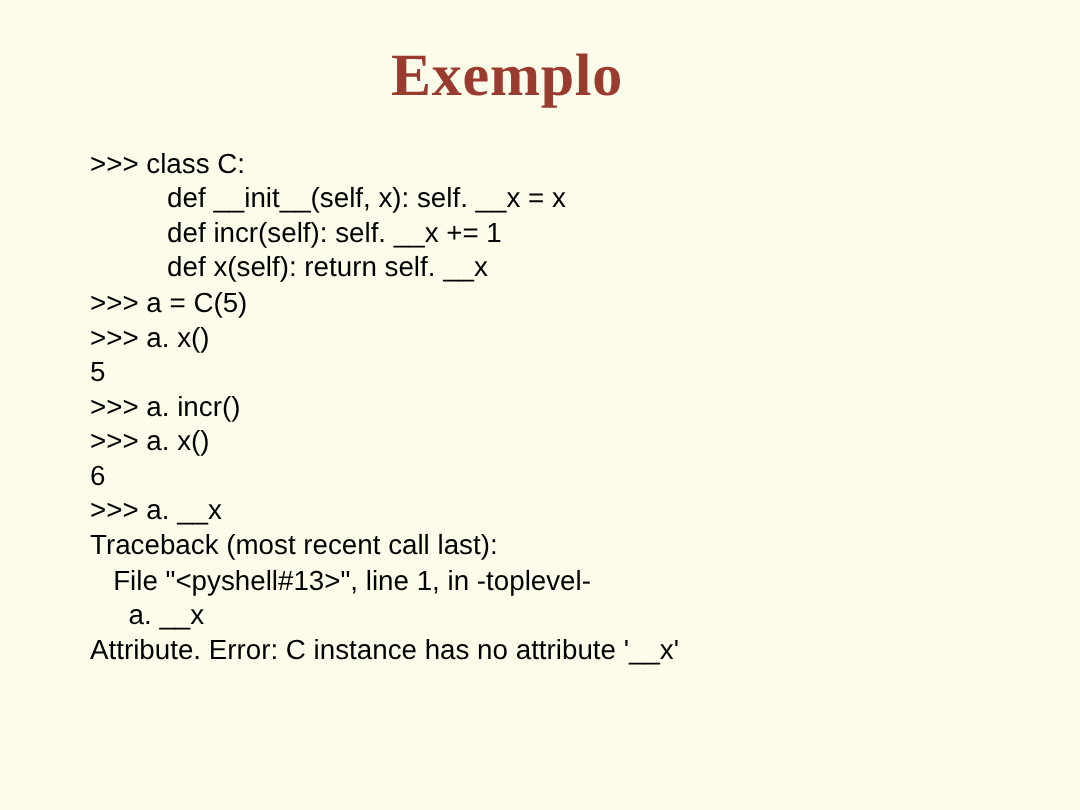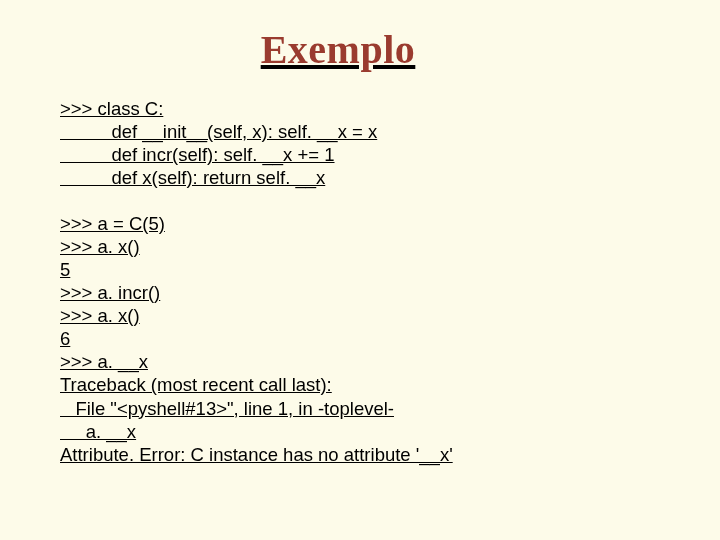--- a/index.html
+++ b/index.html
@@ -10,39 +10,38 @@
     background: #fdfbe9;
     font-family: Arial, Helvetica, sans-serif;
     color: #000;
     overflow: hidden;
   }
   .slide {
     box-sizing: border-box;
     width: 676px;
     height: 540px;
     padding: 20px 60px 15px 60px;
-    text-decoration: underline;
   }
   .title {
     font-family: "Times New Roman", Times, serif;
     font-weight: bold;
     font-size: 40px;
     text-align: center;
     color: #9a3b2f;
     margin: 6px 0 24px 0;
     letter-spacing: 0.5px;
   }
   .code {
     font-family: Arial, Helvetica, sans-serif;
     font-size: 18.5px;
     line-height: 1.25;
     white-space: pre;
     color: #000;
   }
-  .block { margin-bottom: 22px; }
+  .block { }
 </style>
 </head>
 <body>
 
 <div class="slide">
   <h1 class="title">Exemplo</h1>
 
   <div class="code block">&gt;&gt;&gt; class C:
           def __init__(self, x): self. __x = x
           def incr(self): self. __x += 1

